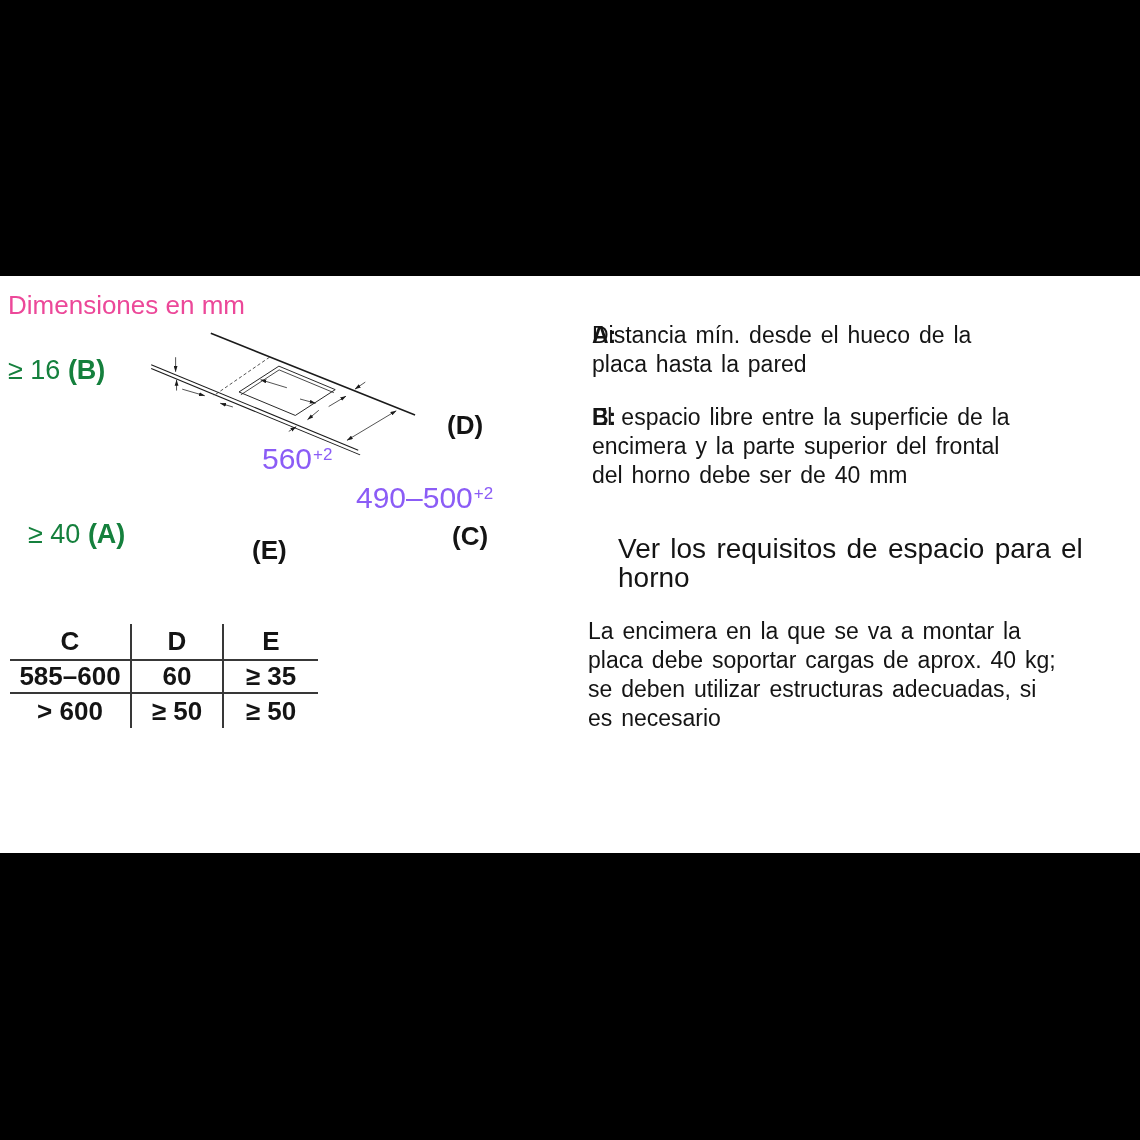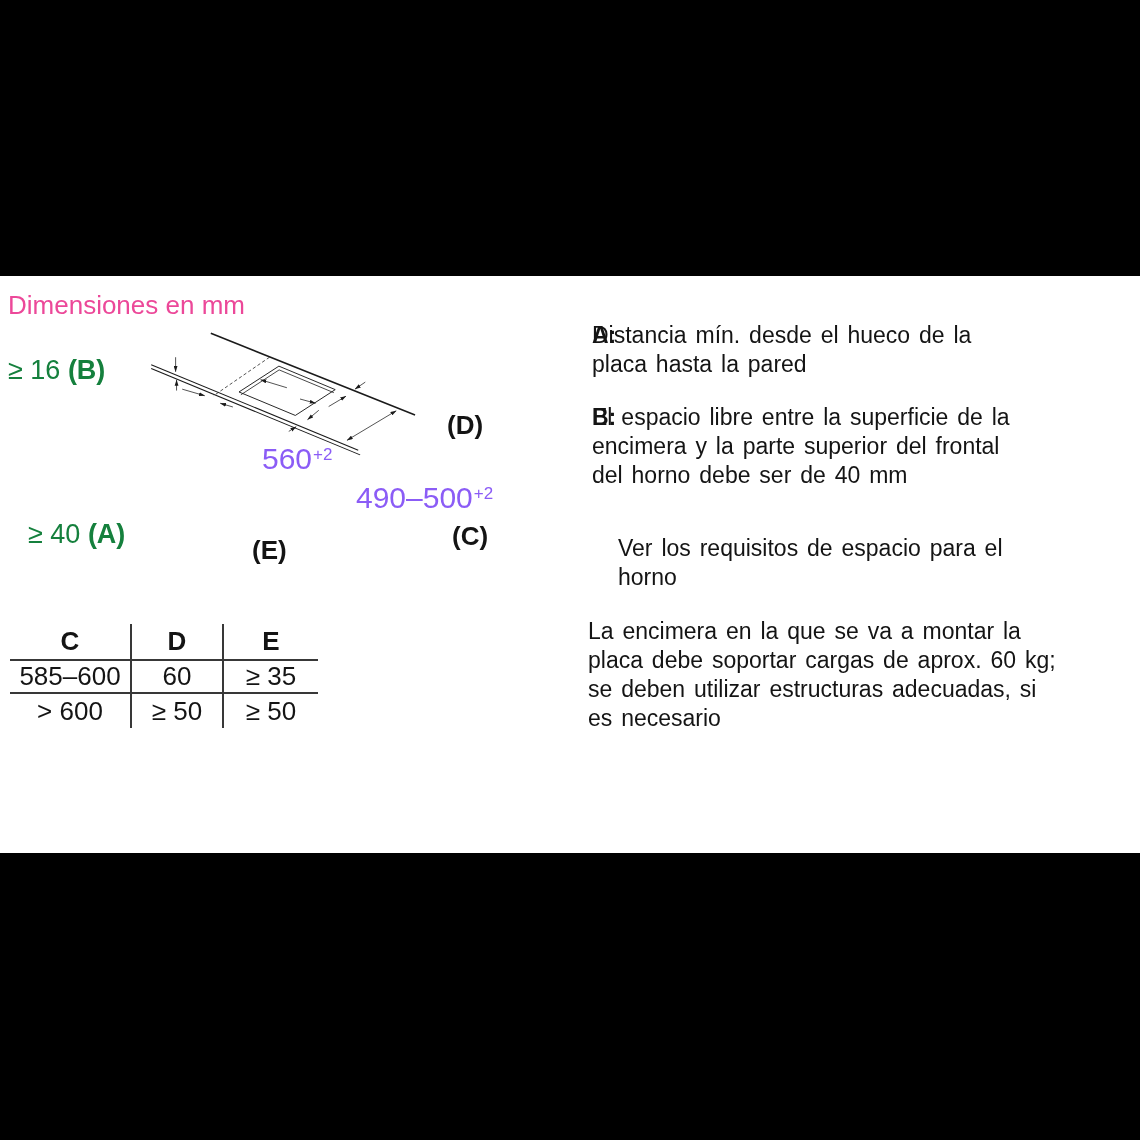--- a/index.html
+++ b/index.html
@@ -25,31 +25,31 @@
 
   
   .dim-table{
     left:10px;top:624px;width:308px;
     display:grid;
     grid-template-columns:120px 92px 96px;
     grid-template-rows:37px 33px 34px;
   }
   .cell{
     display:flex;align-items:center;justify-content:center;
-    font-size:26px;color:#141414;
+    font-size:26px;color:#141414;font-weight:bold;
   }
   .cell.hdr{font-weight:bold;}
   .col2,.col3{border-left:2px solid #383838;}
   .rhdr,.r1{border-bottom:2px solid #383838;}
 
   
   .note-item{position:absolute;left:592px;width:510px;font-size:23px;line-height:29px;word-spacing:2.5px;color:#141414;}
   .note-label{position:absolute;left:0;top:0;font-weight:bold;}
   .note-text{white-space:pre-line;}
-  .note-plain{position:absolute;left:618px;width:490px;font-size:23px;line-height:29px;word-spacing:2.5px;white-space:pre-line;color:#141414;}
+  .note-plain{position:absolute;left:618px;width:490px;font-size:28px;line-height:29px;word-spacing:2.5px;white-space:pre-line;color:#141414;}
   .note-para{position:absolute;left:588px;width:512px;font-size:23px;line-height:29px;word-spacing:2.5px;white-space:pre-line;color:#141414;}
 
   svg{position:absolute;left:0;top:330px;}
   svg line, svg polyline, svg polygon{stroke:#1b1b1b;fill:none;}
 </style>
 </head>
 <body>
 
 <div class="bar bar-top"></div>
 <div class="bar bar-bottom"></div>
@@ -116,15 +116,15 @@
   <span class="note-label">B:</span>
   <div class="note-text">El espacio libre entre la superficie de la
 encimera y la parte superior del frontal
 del horno debe ser de 40 mm</div>
 </div>
 
 <div class="note-plain" style="top:534px;">Ver los requisitos de espacio para el
 horno</div>
 
 <div class="note-para" style="top:617px;">La encimera en la que se va a montar la
-placa debe soportar cargas de aprox. 60 kg;
+placa debe soportar cargas de aprox. 40 kg;
 se deben utilizar estructuras adecuadas, si
 es necesario</div>
 
 </body></html>

